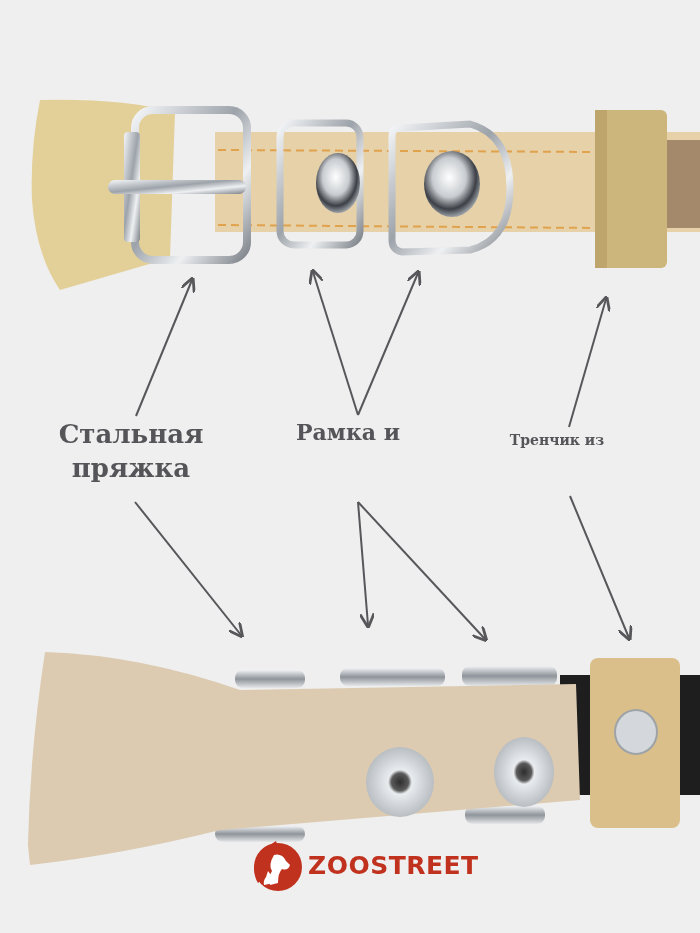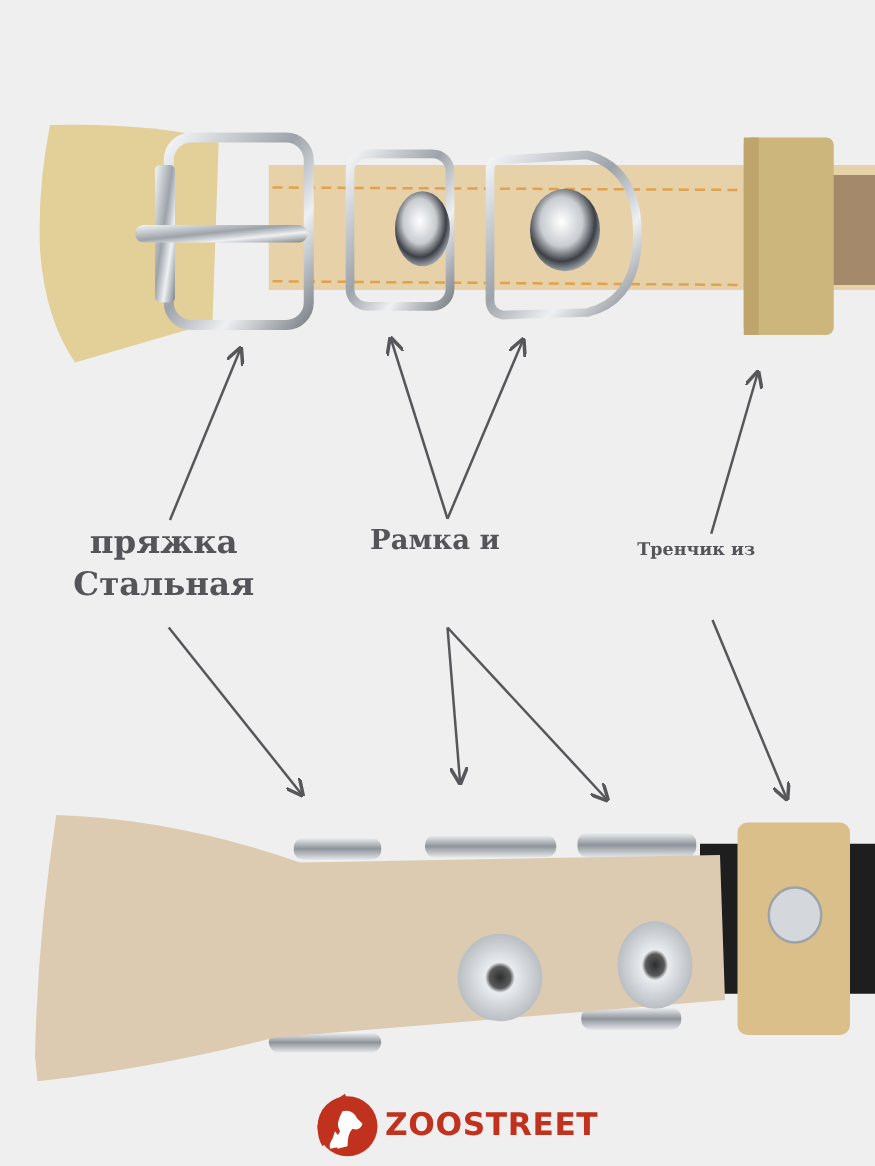--- a/index.html
+++ b/index.html
@@ -4,21 +4,21 @@
 <style>
   html,body{margin:0;padding:0;}
   body{width:700px;height:933px;background:#efefef;position:relative;overflow:hidden;font-family:"DejaVu Serif","Liberation Serif",serif;}
   .abs{position:absolute;}
   .label{position:absolute;color:#555559;font-weight:bold;text-align:center;line-height:1.3;}
   .label .ln{display:block;white-space:nowrap;}
   #lbl-buckle{left:50px;top:418px;width:162px;font-size:26px;}
   #lbl-rings{left:256px;top:418px;width:184px;font-size:22px;}
   #lbl-keeper{left:432px;top:430px;width:250px;font-size:14px;line-height:1.45;text-align:center;}
   svg{display:block;}
-  .logo{position:absolute;left:248px;top:870px;height:58px;display:flex;align-items:center;}
+  .logo{position:absolute;left:248px;top:836px;height:58px;display:flex;align-items:center;}
   .logo-text{font-family:"DejaVu Sans","Liberation Sans",sans-serif;font-weight:bold;font-size:25px;letter-spacing:0.5px;margin-left:4px;}
 </style>
 </head>
 <body>
 
 <svg class="abs" style="left:0;top:0" width="700" height="300" viewBox="0 0 700 300">
   <defs>
     <linearGradient id="steelG" x1="0" y1="0" x2="1" y2="1">
       <stop offset="0" stop-color="#f4f6f8"></stop>
       <stop offset="0.45" stop-color="#9da3aa"></stop>
@@ -68,22 +68,22 @@
     <line x1="358" y1="415" x2="418" y2="273" marker-end="url(#ah)"></line>
     <line x1="569" y1="427" x2="606" y2="299" marker-end="url(#ah)"></line>
     <line x1="135" y1="502" x2="241" y2="635" marker-end="url(#ah)"></line>
     <line x1="358" y1="502" x2="368" y2="625" marker-end="url(#ah)"></line>
     <line x1="358" y1="502" x2="485" y2="639" marker-end="url(#ah)"></line>
     <line x1="570" y1="496" x2="629" y2="638" marker-end="url(#ah)"></line>
   </g>
 </svg>
 
 <div class="label" id="lbl-buckle">
+  <span class="ln">Стальная</span>
   <span class="ln">пряжка</span>
-  <span class="ln">Стальная</span>
 </div>
 <div class="label" id="lbl-rings">
   <span class="ln">Рамка и</span>
 </div>
 <div class="label" id="lbl-keeper">
   <span class="ln">Тренчик из</span>
 </div>
 
 <svg class="abs" style="left:0;top:630" width="700" height="240" viewBox="0 0 700 240">
   <defs>

